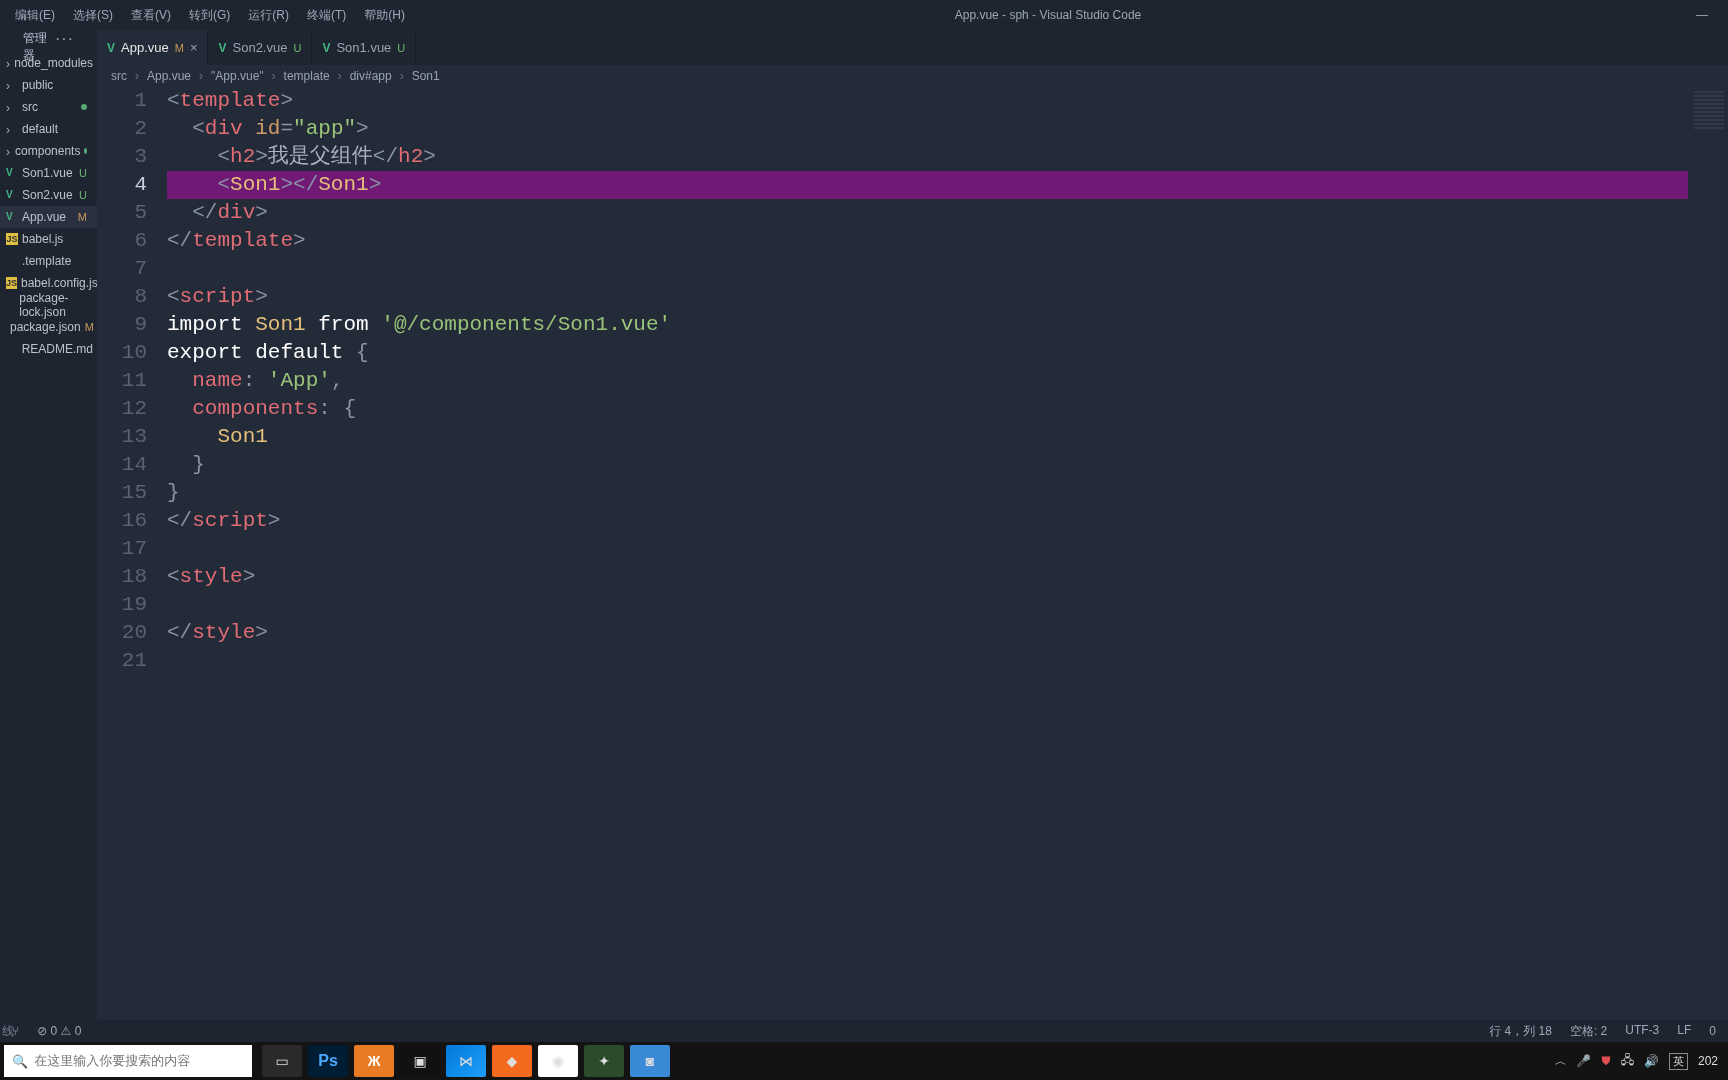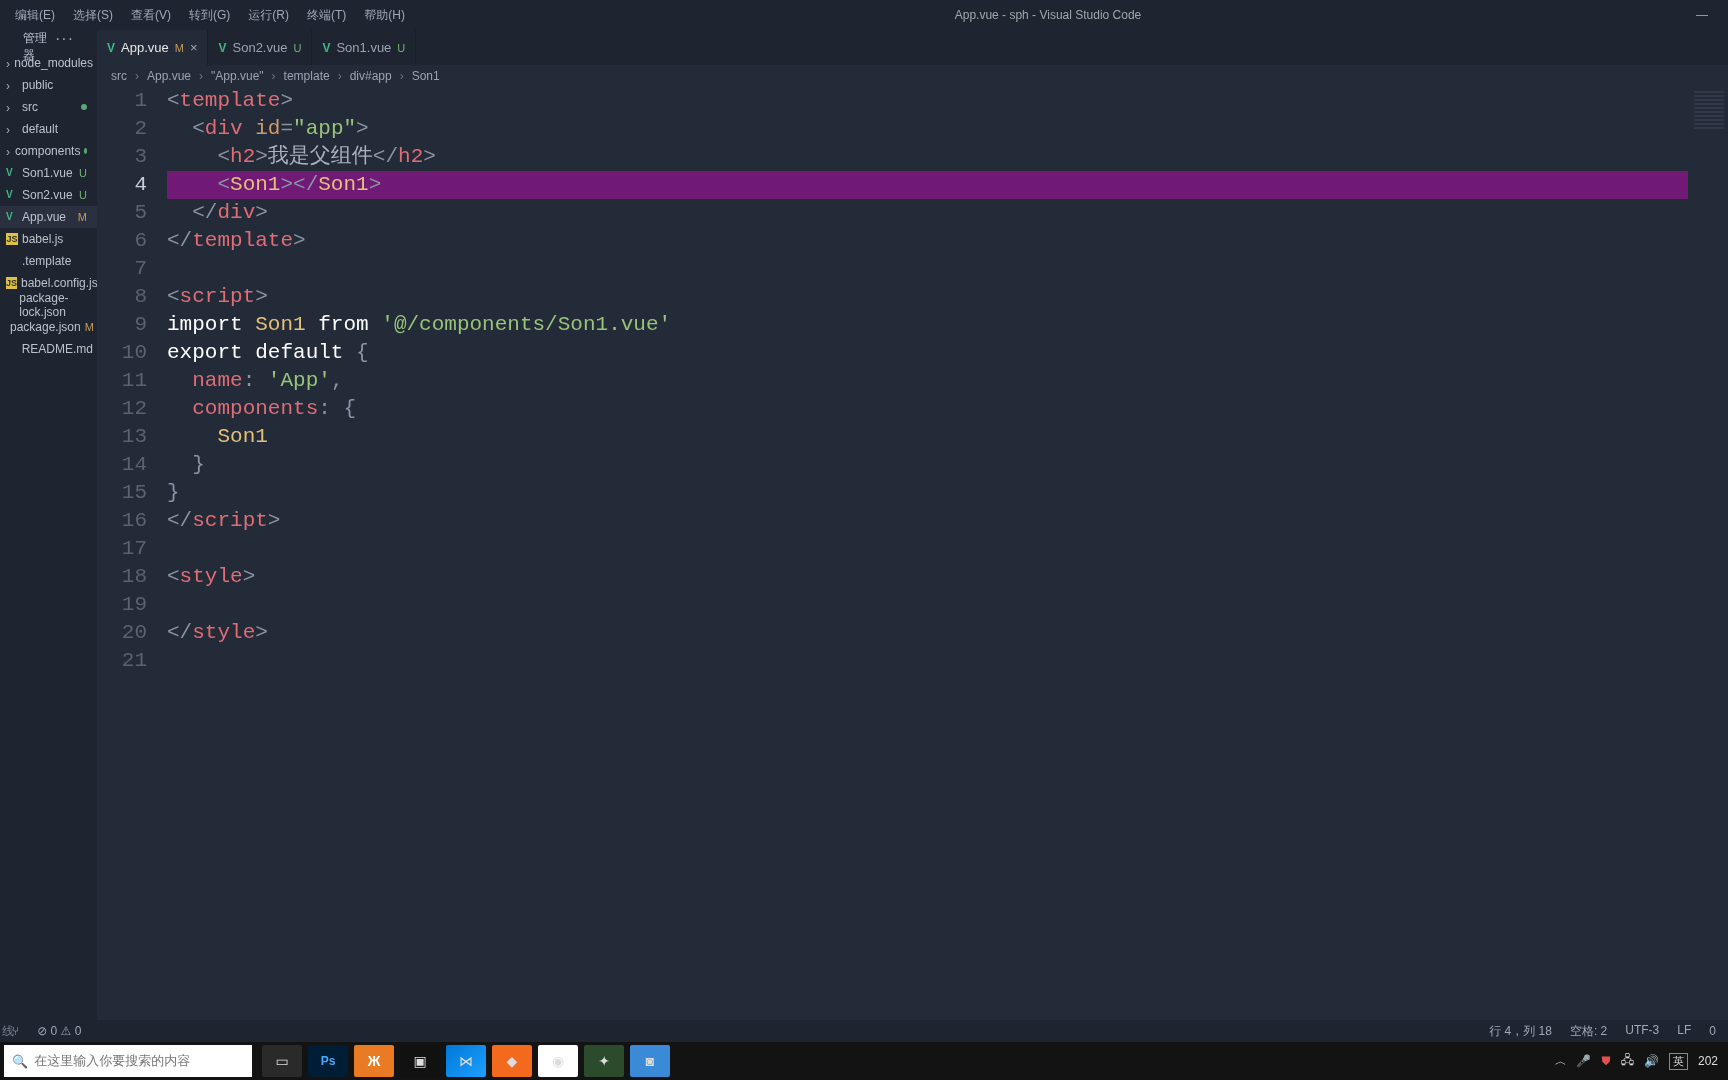--- a/index.html
+++ b/index.html
@@ -133,21 +133,21 @@
   height: 32px; width: 248px; background: #fff; display: flex; align-items: center;
   padding: 0 8px; gap: 6px; color: #777; font-size: 13px;
 }
 .task-icons { display: flex; gap: 6px; margin-left: 8px; }
 .ticon {
   width: 40px; height: 32px; background: #2a2a2a; display: flex;
   align-items: center; justify-content: center; font-size: 14px; color: #ddd;
   border-radius: 2px;
 }
 .ticon.accent { background: #3aa0ff22; }
-.ticon.ps { background: #001d36; color: #4aa9ff; font-weight: bold; font-size: 12px; }
+.ticon.ps { background: #001d36; color: #4aa9ff; font-weight: bold; font-size: 16px; }
 .ticon.xa { background: #e87b24; color: #fff; font-weight: bold; font-size: 14px; }
 .ticon.term { background: #111; }
 .ticon.vs { background: linear-gradient(135deg,#0078d7,#1e9fff); }
 .ticon.pm { background: #f36a1f; }
 .ticon.ch { background: #fff; }
 .ticon.wc { background: #2c4a2c; }
 .ticon.cm { background: #3a8ad8; }
 .sys {
   margin-left: auto; display: flex; align-items: center; gap: 10px;
   color: #ddd; font-size: 12px; padding-right: 6px;

